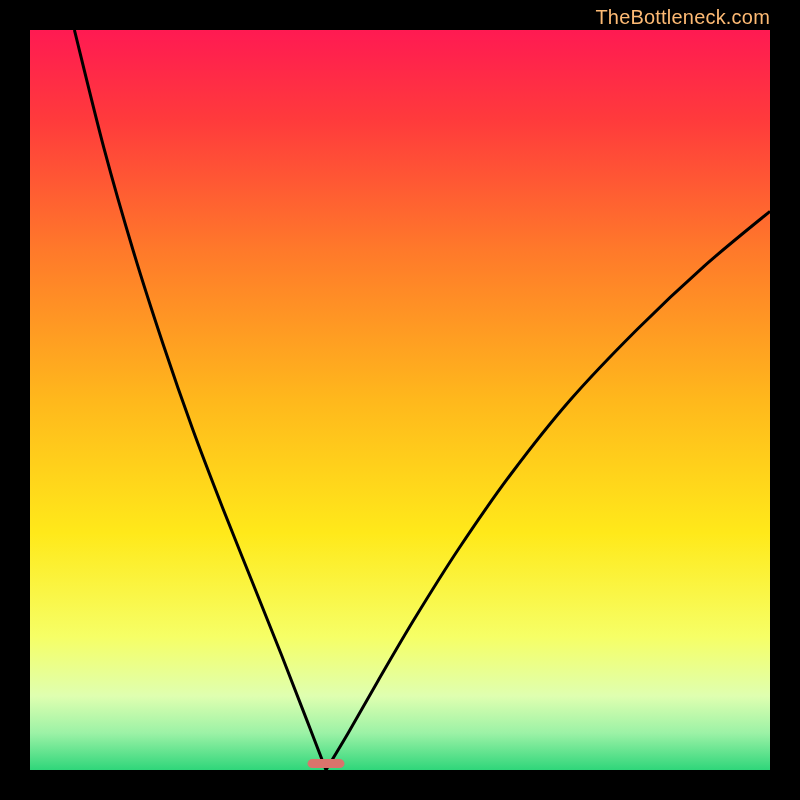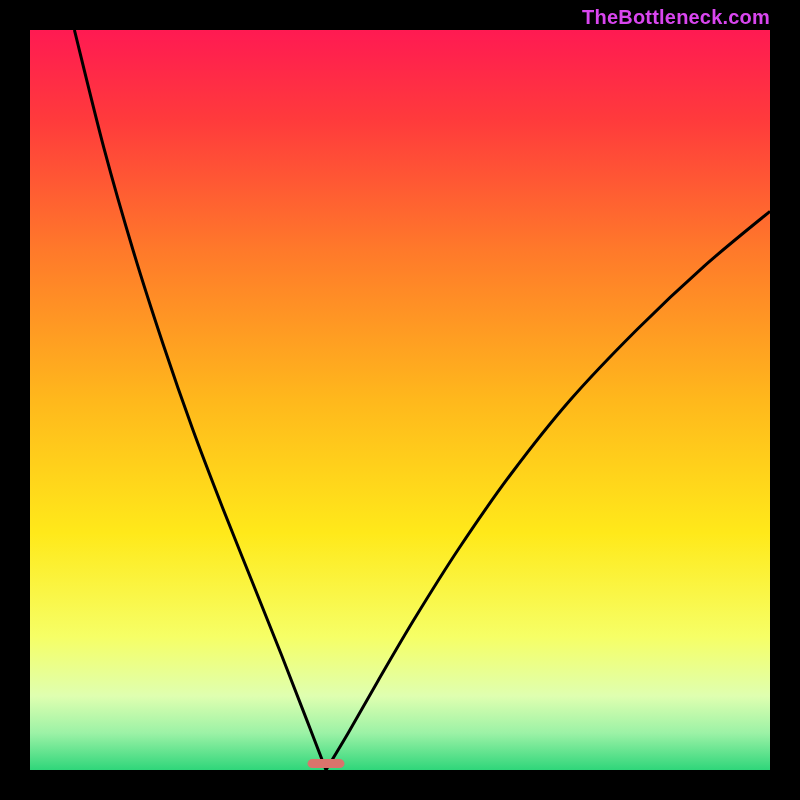--- a/index.html
+++ b/index.html
@@ -23,24 +23,24 @@
     position: absolute;
     left: 0;
     top: 0;
     width: 740px;
     height: 740px;
   }
   .watermark {
     position: absolute;
     top: 6px;
     right: 30px;
-    color: #d946ef;
+    color: #fdba74;
     font-size: 20px;
     letter-spacing: 0.2px;
-    font-weight: 700;
+    font-weight: 400;
   }
 </style>
 </head>
 <body>
 
 <div class="watermark">TheBottleneck.com</div>
 
 <div class="frame">
   <svg class="plot" viewBox="0 0 740 740" preserveAspectRatio="none">
     <defs>

